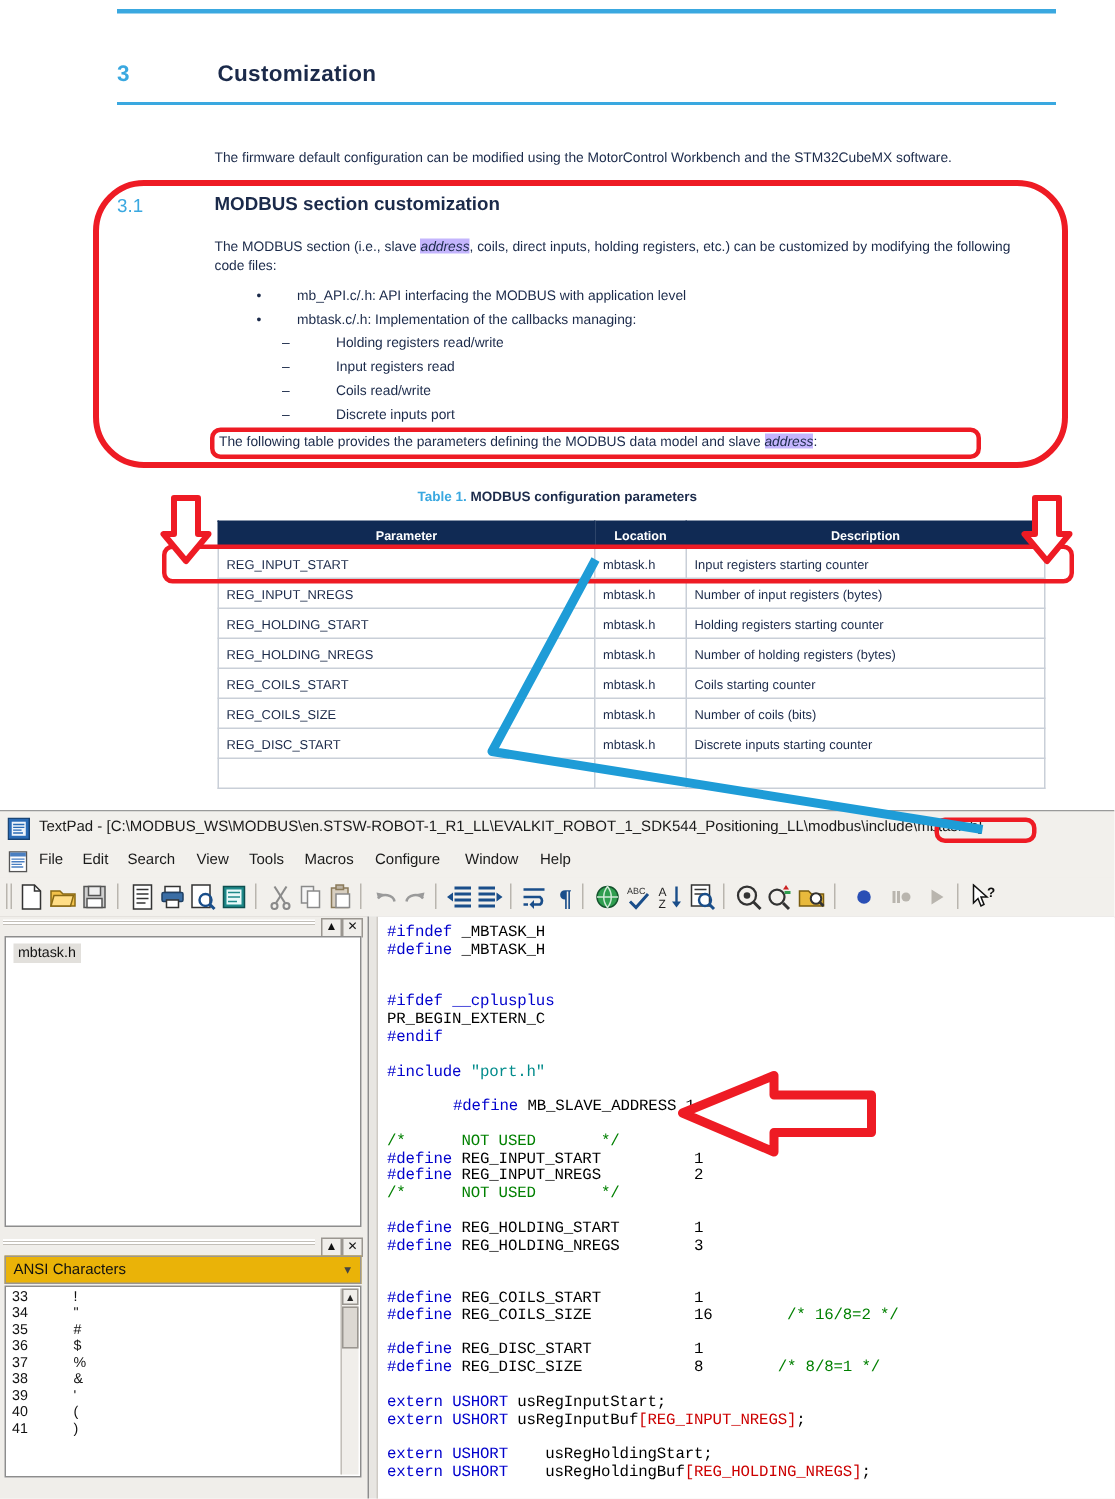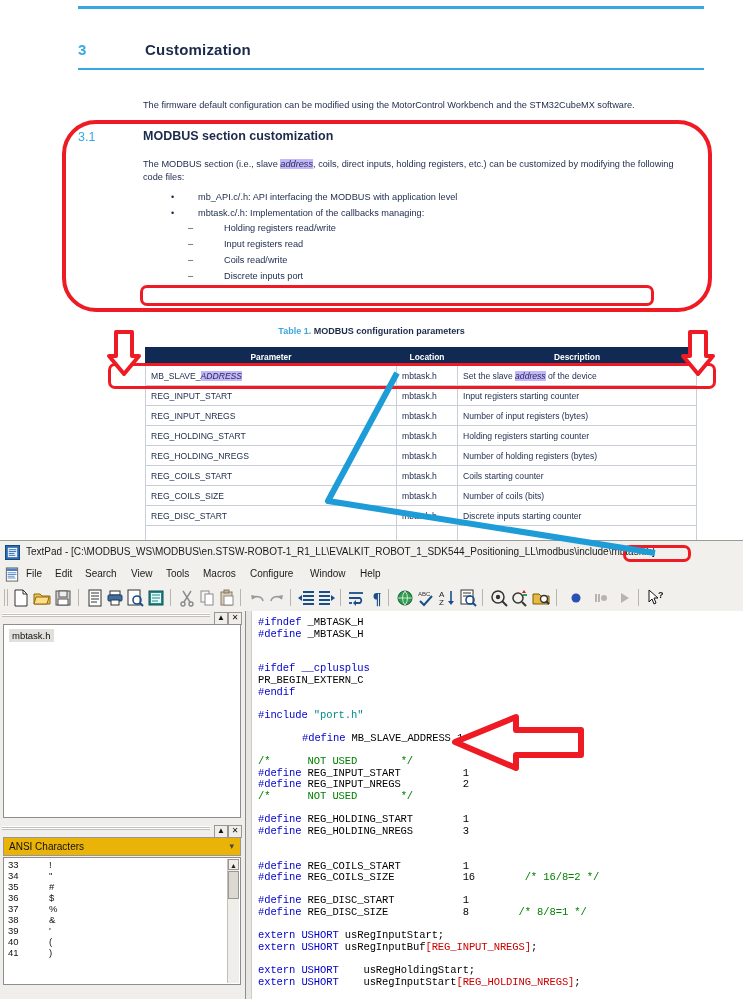--- a/index.html
+++ b/index.html
@@ -137,45 +137,41 @@
   </div>
   <div class="dash" style="left:188px;top:255px;">
     <span class="dh">–</span>
     <span class="dt">Coils read/write</span>
   </div>
   <div class="dash" style="left:188px;top:271px;">
     <span class="dh">–</span>
     <span class="dt">Discrete inputs port</span>
   </div>
 
+  <div class="para2"><span>The following table provides the parameters defining the MODBUS data model and slave </span><mark class="hl">address</mark><span>:</span></div>
 
   <div class="tbl-cap">
     <span class="c1">Table 1.</span>
     <span class="c2">MODBUS configuration parameters</span>
   </div>
 
   <table id="tbl">
     <colgroup>
         <col class="col-p">
         <col class="col-l">
         <col class="col-d">
       </colgroup>
     <thead>
         <tr>
       <th>Parameter</th>
       <th>Location</th>
       <th>Description</th>
     </tr>
       </thead>
     <tbody id="tbl-body">
-        <tr>
-          <td>MB_SLAVE_<mark class="hl">ADDRESS</mark></td>
-          <td class="loc">mbtask.h</td>
-          <td>Set the slave <mark class="hl">address</mark> of the device</td>
-        </tr>
         <tr>
           <td>REG_INPUT_START</td>
           <td class="loc">mbtask.h</td>
           <td>Input registers starting counter</td>
         </tr>
         <tr>
           <td>REG_INPUT_NREGS</td>
           <td class="loc">mbtask.h</td>
           <td>Number of input registers (bytes)</td>
         </tr>
@@ -527,21 +523,21 @@
         <div class="cl" style="top: 249.6px;"><span class="kw">#define </span><span class="id">REG_COILS_START</span><span class="id">          1</span></div>
         <div class="cl" style="top: 261.2px;"><span class="kw">#define </span><span class="id">REG_COILS_SIZE</span><span class="id">           16        </span><span class="cm">/* 16/8=2 */</span></div>
         <div class="cl" style="top: 272.8px;">&nbsp;</div>
         <div class="cl" style="top: 284.4px;"><span class="kw">#define </span><span class="id">REG_DISC_START</span><span class="id">           1</span></div>
         <div class="cl" style="top: 296px;"><span class="kw">#define </span><span class="id">REG_DISC_SIZE</span><span class="id">            8        </span><span class="cm">/* 8/8=1 */</span></div>
         <div class="cl" style="top: 307.6px;">&nbsp;</div>
         <div class="cl" style="top: 319.2px;"><span class="kw">extern </span><span class="kw">USHORT </span><span class="id">usRegInputStart;</span></div>
         <div class="cl" style="top: 330.8px;"><span class="kw">extern </span><span class="kw">USHORT </span><span class="id">usRegInputBuf</span><span class="rd">[REG_INPUT_NREGS]</span><span class="id">;</span></div>
         <div class="cl" style="top: 342.4px;">&nbsp;</div>
         <div class="cl" style="top: 354px;"><span class="kw">extern </span><span class="kw">USHORT </span><span class="id">   usRegHoldingStart;</span></div>
-        <div class="cl" style="top: 365.6px;"><span class="kw">extern </span><span class="kw">USHORT </span><span class="id">   usRegInputStart</span><span class="rd">[REG_HOLDING_NREGS]</span><span class="id">;</span></div>
+        <div class="cl" style="top: 365.6px;"><span class="kw">extern </span><span class="kw">USHORT </span><span class="id">   usRegHoldingBuf</span><span class="rd">[REG_HOLDING_NREGS]</span><span class="id">;</span></div>
       </div>
   </div>
 </div>
 
 <div class="rbox" style="left:62px;top:120px;width:650px;height:192px;"></div>
 <div class="rbox-r" style="left:140px;top:285px;width:514px;height:21px;"></div>
 <div class="rbox-r" style="left:108px;top:363px;width:608px;height:26px;"></div>
 <div class="rbox-r" style="left:623px;top:545px;width:68px;height:17px;"></div>
 
 <svg class="ann" viewBox="0 0 743 999">

